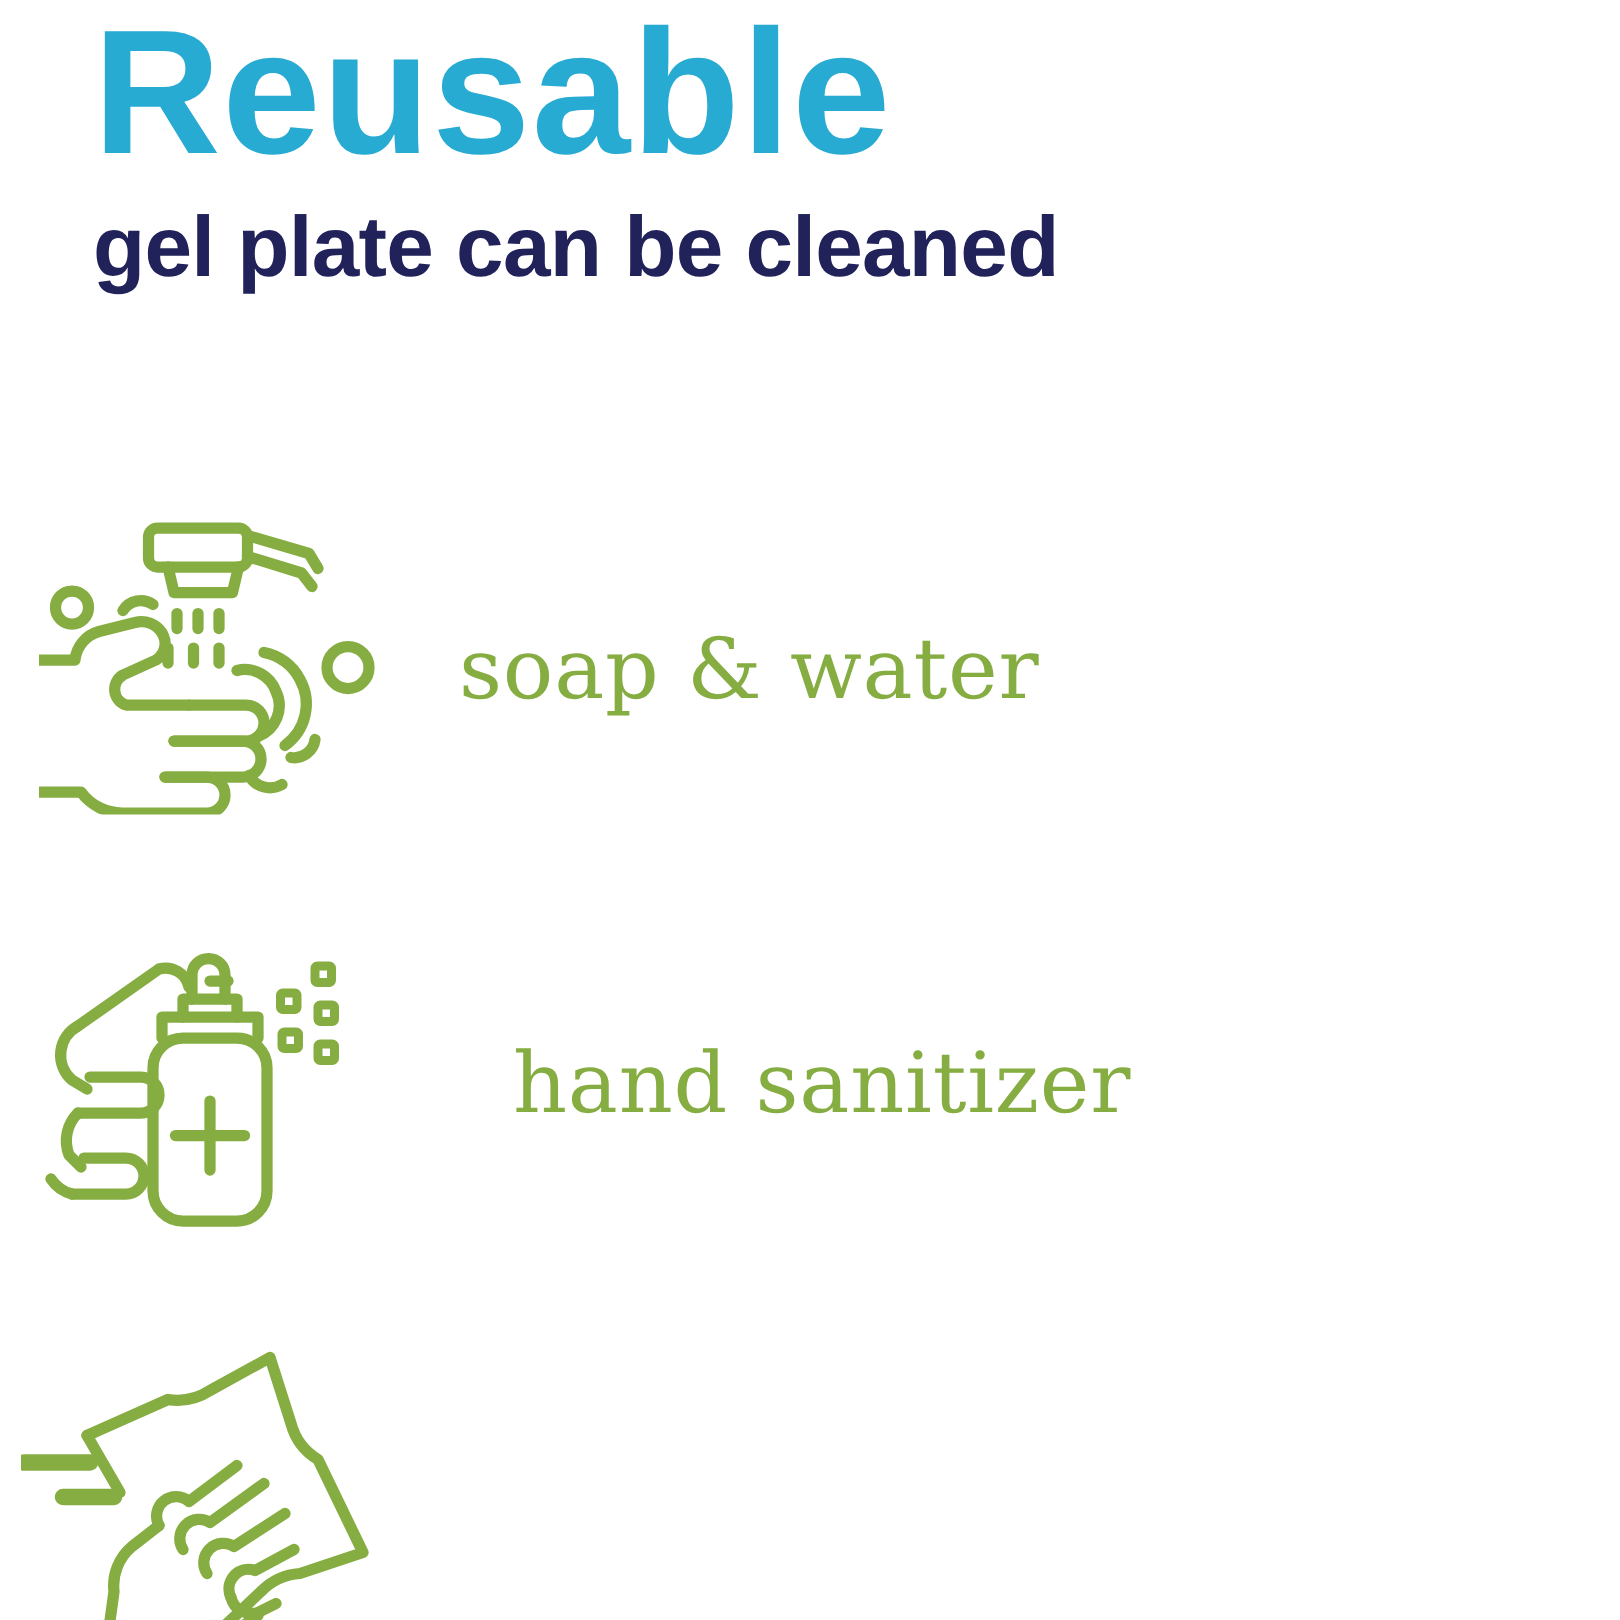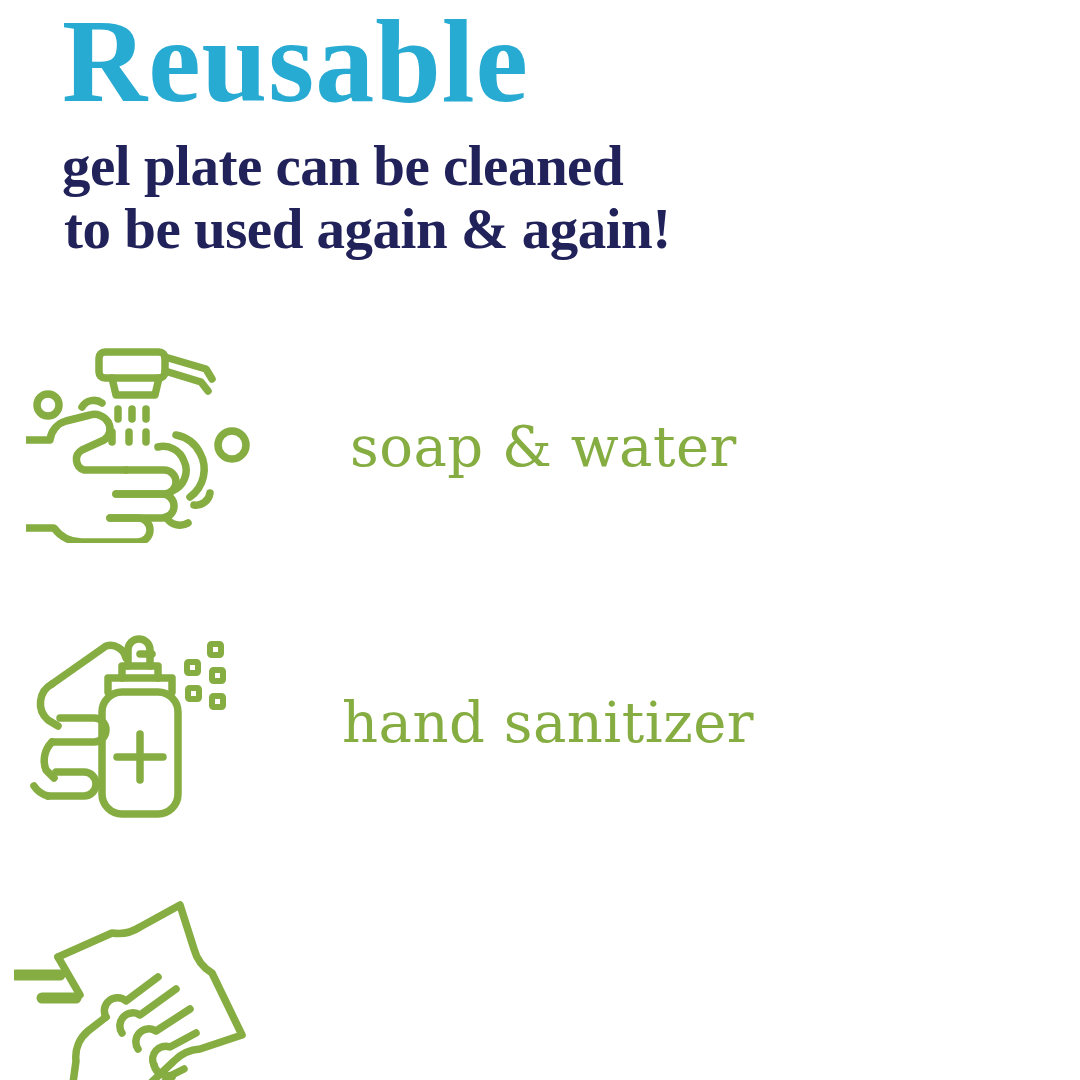--- a/index.html
+++ b/index.html
@@ -29,33 +29,33 @@
     position: absolute;
     left: 0;
     top: 0;
     width: 1080px;
     padding: 0 40px 0 62px;
     box-sizing: border-box;
   }
 
   .headline {
     color: #28ABD2;
-    font-family: Liberation Serif, serif;
+    font-family: Liberation Sans, sans-serif;
     font-weight: 700;
     font-size: 118px;
     line-height: 112px;
     letter-spacing: 1px;
     margin: 0;
     padding-top: 6px;
     white-space: nowrap;
   }
 
   .subhead {
     color: #21225A;
-    font-family: Liberation Serif, serif;
+    font-family: Liberation Sans, sans-serif;
     font-weight: 700;
     font-size: 57px;
     line-height: 63px;
     letter-spacing: -0.5px;
     margin: 0;
     padding-top: 16px;
     white-space: nowrap;
   }
   .subhead .sub-line {
     display: block;
@@ -104,35 +104,34 @@
 
   
   .row-soap   { margin-top: 0px;  }
   .row-sanit  { margin-top: 24px; gap: 36px; }
   .row-wipes  { margin-top: 18px; }
 
   .row-soap  .method-icon { transform: translate(-6px, 0px); }
   .row-sanit .method-icon { transform: translate(-14px, 4px); }
   .row-wipes .method-icon { transform: translate(-12px, 10px); }
 
-  .row-soap  .method-label { transform: translate(0px, 2px); margin-left: 44px; }
+  .row-soap  .method-label { transform: translate(0px, 2px); }
   .row-sanit .method-label { transform: translate(0px, 0px); }
   .row-wipes .method-label { transform: translate(0px, 0px); }
 </style>
 </head>
 <body>
 
 <div class="poster">
 
   <div class="heading-block">
     <div class="headline">Reusable</div>
 
     <div class="subhead">
       <span class="sub-line sub-line-1">gel plate can be cleaned</span>
-      <span class="sub-line sub-line-2">to be used again &amp; again!</span>
     </div>
   </div>
 
   <div class="methods">
 
     <div class="method-row row-soap">
       <div class="method-icon">
         <svg width="236" height="196" viewBox="0 0 236 196" fill="none" stroke="#85AD41" stroke-width="7.5" stroke-linecap="round" stroke-linejoin="round" xmlns="http://www.w3.org/2000/svg">
 
           <rect x="73" y="5" width="66" height="26" rx="6" ry="6"></rect>

